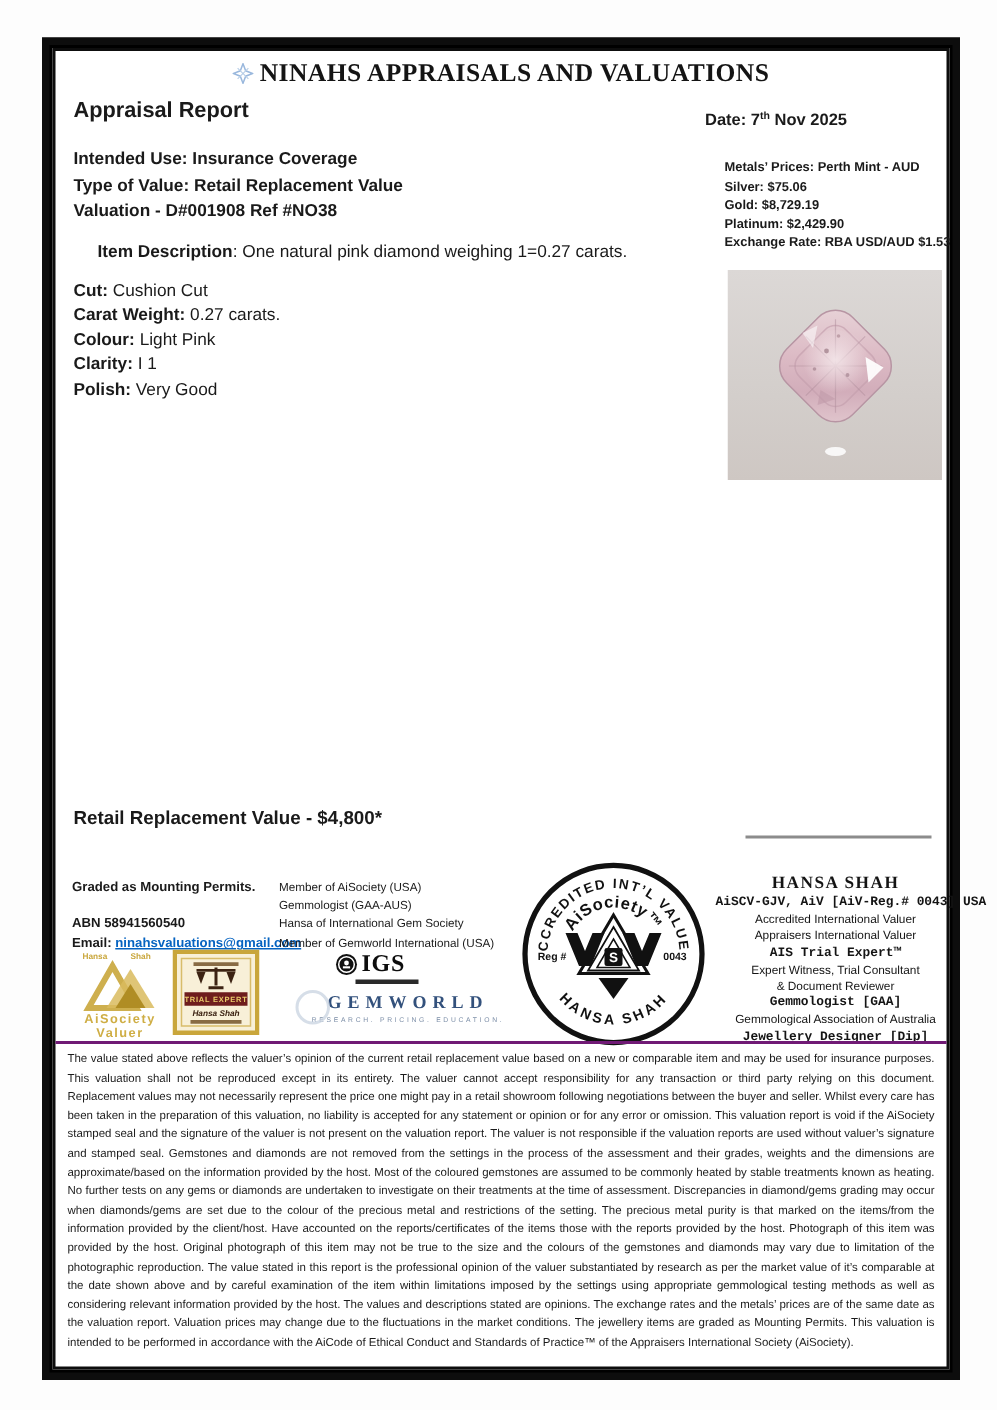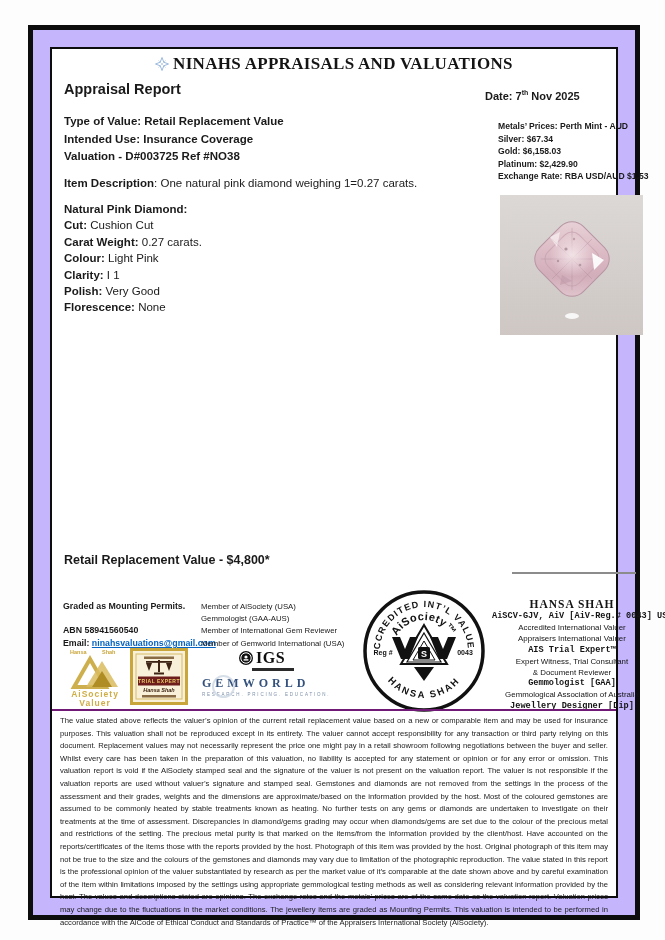--- a/index.html
+++ b/index.html
@@ -4,61 +4,61 @@
 <style>
   html,body{margin:0;padding:0;}
   body{
     width:665px;height:940px;background:#ffffff;
     font-family:"Liberation Sans",sans-serif;color:#1a1a1a;
     -webkit-font-smoothing:antialiased;
   }
   .page{position:relative;width:665px;height:940px;background:#fdfdfd;overflow:hidden;}
   .frame-outer{
     position:absolute;left:28px;top:25px;width:612px;height:895px;
-    border:5px solid #0d0d0d;padding:17px;box-sizing:border-box;background:#c4b5fd;
+    border:5px solid #0d0d0d;padding:2px;box-sizing:border-box;background:#000000;
   }
   .frame-inner{
     width:100%;height:100%;border:2px solid #0d0d0d;box-sizing:border-box;
     position:relative;background:#fff;
   }
   .b{font-weight:bold;}
   
   .org-header{
     position:absolute;top:5px;left:0;right:0;text-align:center;
     font-family:"Liberation Serif",serif;font-weight:bold;font-size:17px;
     letter-spacing:.3px;color:#141414;white-space:nowrap;
   }
   .sparkle{vertical-align:-2px;margin-right:4px;}
   .report-title{position:absolute;left:12px;top:32px;font-size:14.5px;font-weight:bold;}
   .report-date{position:absolute;left:433px;top:40px;font-size:11px;font-weight:bold;white-space:nowrap;}
   .report-date sup{font-size:7px;}
   
   .info-block{position:absolute;left:12px;top:64px;font-size:11.5px;font-weight:bold;line-height:17.5px;white-space:nowrap;}
   .metals-block{position:absolute;left:446px;top:71px;font-size:8.6px;font-weight:bold;line-height:12.6px;white-space:nowrap;}
-  .item-desc{position:absolute;left:12px;top:128px;font-size:11.5px;white-space:nowrap;text-align:right;}
+  .item-desc{position:absolute;left:28px;top:128px;font-size:11.5px;white-space:nowrap;text-align:right;}
   .diamond-block{position:absolute;left:12px;top:152px;font-size:11.5px;line-height:16.4px;white-space:nowrap;}
   
   .photo{position:absolute;left:448px;top:146px;width:143px;height:140px;}
   
   .value-line{position:absolute;left:12px;top:504px;font-size:12.5px;font-weight:bold;white-space:nowrap;}
   .sig-line{position:absolute;left:460px;top:523px;width:124px;height:0;border-top:2px solid #8c8c8c;}
   
   .graded-note{position:absolute;left:11px;top:552px;font-size:8.8px;white-space:nowrap;}
   .abn{position:absolute;left:11px;top:576px;font-size:8.8px;white-space:nowrap;}
   .email{position:absolute;left:11px;top:589px;font-size:8.8px;white-space:nowrap;}
   .email-link{color:#0563c1;text-decoration:underline;font-weight:bold;}
   .memberships{position:absolute;left:149px;top:552px;font-size:7.8px;line-height:12.2px;white-space:nowrap;}
   
   .tri-logo{position:absolute;left:10px;top:598px;}
   .te-logo{position:absolute;left:78px;top:599px;}
   .igs{position:absolute;left:186px;top:600px;width:110px;}
   .igs-row{display:flex;align-items:center;gap:2px;}
   .igs-text{font-family:"Liberation Serif",serif;font-weight:900;font-size:16px;letter-spacing:.5px;color:#0d0d0d;}
   .igs-strip{width:42px;height:2.5px;background:#2a2a2a;margin:1px 0 0 14px;}
-  .gemworld{position:absolute;left:150px;top:627px;width:170px;text-align:left;}
+  .gemworld{position:absolute;left:150px;top:627px;width:170px;text-align:center;}
   .gw-circle{position:absolute;left:10px;top:-1px;width:19px;height:19px;border:2px solid #ccd6e2;border-radius:50%;opacity:.8;}
   .gw-text{font-family:"Liberation Serif",serif;font-size:12px;letter-spacing:4px;color:#33517c;font-weight:bold;white-space:nowrap;}
   .gw-sub{font-size:4.5px;letter-spacing:1.8px;color:#7d8fa8;margin-top:1px;white-space:nowrap;}
   
   .seal{position:absolute;left:310px;top:540px;}
   
   .credentials{position:absolute;left:440px;top:549px;width:160px;text-align:center;color:#141414;}
   .c-name{font-family:"Liberation Serif",serif;font-weight:bold;font-size:11.5px;letter-spacing:1px;margin-bottom:1px;white-space:nowrap;}
   .c-bold{font-family:Liberation Mono, monospace;font-weight:bold;font-size:8.6px;line-height:11.2px;white-space:nowrap;}
   .c-reg{font-size:7.9px;line-height:11.2px;white-space:nowrap;text-align:center;}
@@ -80,43 +80,41 @@
         <svg class="sparkle" width="14" height="14" viewBox="0 0 14 14">
           <path d="M7 0.5 L8.8 5.2 L13.5 7 L8.8 8.8 L7 13.5 L5.2 8.8 L0.5 7 L5.2 5.2 Z" fill="none" stroke="#9ab8dd" stroke-width="1"></path>
           <path d="M3.4 3.4 L10.6 10.6 M10.6 3.4 L3.4 10.6" stroke="#b9cfe8" stroke-width="0.8"></path>
         </svg><span class="org-name">NINAHS APPRAISALS AND VALUATIONS</span>
       </div>
 
       <div class="report-title">Appraisal Report</div>
       <div class="report-date"><span>Date: 7</span><sup>th</sup><span> Nov 2025</span></div>
 
       <div class="info-block">
+        <div>Intended Use: Insurance Coverage</div>
         <div>Type of Value: Retail Replacement Value</div>
-        <div>Intended Use: Insurance Coverage</div>
-        <div>Valuation - D#003725 Ref #NO38</div>
+        <div>Valuation - D#001908 Ref #NO38</div>
       </div>
 
       <div class="metals-block">
         <div>Metals’ Prices: Perth Mint - AUD</div>
-        <div>Silver: $67.34</div>
-        <div>Gold: $6,158.03</div>
+        <div>Silver: $75.06</div>
+        <div>Gold: $8,729.19</div>
         <div>Platinum: $2,429.90</div>
         <div>Exchange Rate: RBA USD/AUD $1.53</div>
       </div>
 
       <div class="item-desc"><span class="b">Item Description</span><span>: One natural pink diamond weighing 1=0.27 carats.</span></div>
 
       <div class="diamond-block">
-        <div class="b">Natural Pink Diamond:</div>
         <div><span class="b">Cut:</span><span> Cushion Cut</span></div>
         <div><span class="b">Carat Weight:</span><span> 0.27 carats.</span></div>
         <div><span class="b">Colour:</span><span> Light Pink</span></div>
         <div><span class="b">Clarity:</span><span> I 1</span></div>
         <div><span class="b">Polish:</span><span> Very Good</span></div>
-        <div><span class="b">Florescence:</span><span> None</span></div>
       </div>
 
       <div class="photo">
         <svg width="143" height="140" viewBox="0 0 143 140">
           <defs>
             <linearGradient id="pbg" x1="0" y1="0" x2="0" y2="1">
               <stop offset="0" stop-color="#dcd8d6"></stop>
               <stop offset="0.6" stop-color="#d3cecb"></stop>
               <stop offset="1" stop-color="#cec7c3"></stop>
             </linearGradient>
@@ -152,21 +150,21 @@
       <div class="value-line">Retail Replacement Value - $4,800*</div>
       <div class="sig-line"></div>
 
       <div class="graded-note b">Graded as Mounting Permits.</div>
       <div class="abn b">ABN 58941560540</div>
       <div class="email"><span class="b">Email: </span><a href="#" class="email-link">ninahsvaluations@gmail.com</a></div>
 
       <div class="memberships">
         <div>Member of AiSociety (USA)</div>
         <div>Gemmologist (GAA-AUS)</div>
-        <div>Member of International Gem Reviewer</div>
+        <div>Hansa of International Gem Society</div>
         <div>Member of Gemworld International (USA)</div>
       </div>
 
       <svg class="tri-logo" width="66" height="60" viewBox="0 0 66 60">
         <text x="8" y="7" font-size="5.5" fill="#c9a63b" font-weight="bold">Hansa</text>
         <text x="40" y="7" font-size="5.5" fill="#c9a63b" font-weight="bold">Shah</text>
         <polygon points="12,40 28,12 44,40" fill="none" stroke="#c9a63b" stroke-width="4" opacity="0.9"></polygon>
         <polygon points="24,40 40,14 56,40" fill="#d9bb5e" opacity="0.85"></polygon>
         <polygon points="30,40 40,24 50,40" fill="#b08d24"></polygon>
         <text x="33" y="50" text-anchor="middle" font-size="8.5" fill="#cfae45" font-weight="bold" letter-spacing="1">AiSociety</text>

